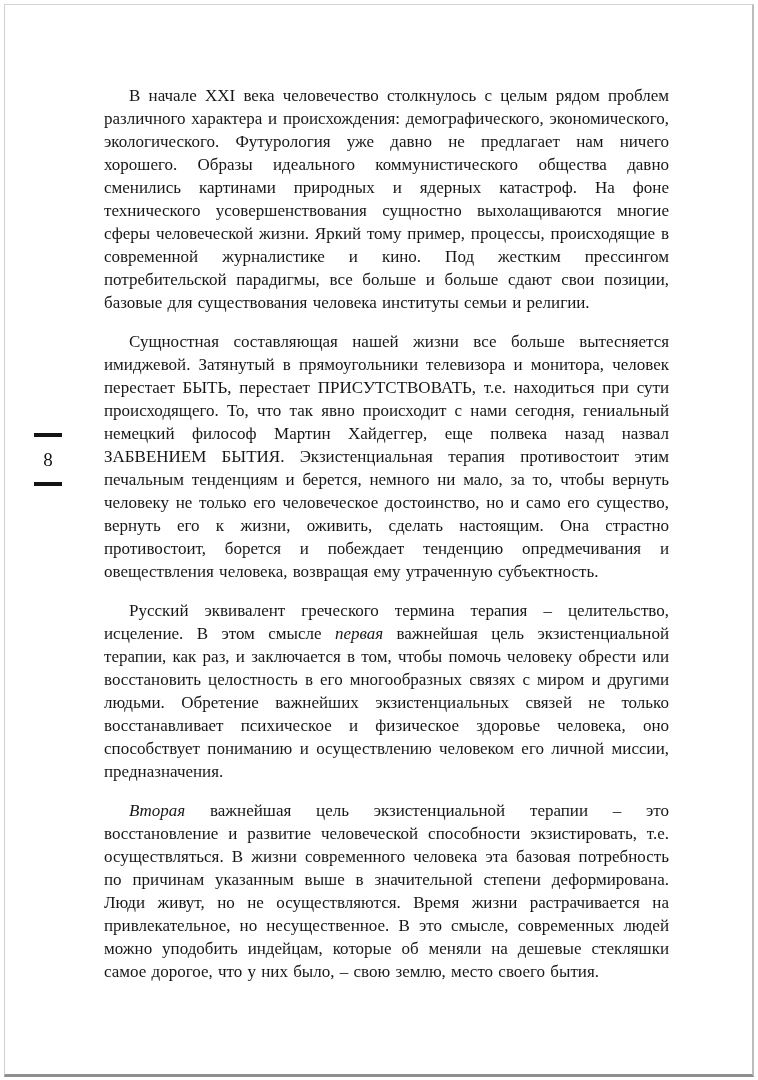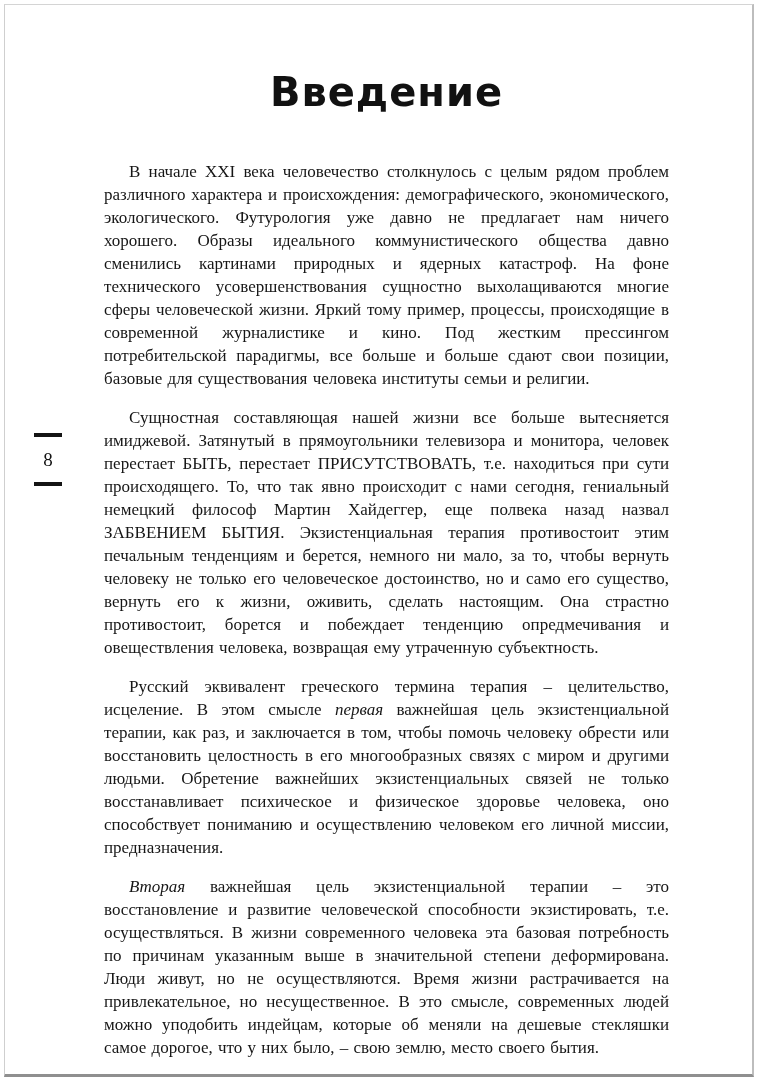--- a/index.html
+++ b/index.html
@@ -80,21 +80,20 @@
 <div class="page">
   <div class="page-frame"></div>
 
   <div class="page-marker">
     <div class="rule"></div>
     <div class="pnum">8</div>
     <div class="rule"></div>
   </div>
 
   <div class="content">
-    <h1 class="title">Введение</h1>
     <div class="body-text" id="paragraphs">
         <p><span>В начале XXI века человечество столкнулось с целым рядом проблем различного характера и происхождения: демографического, экономического, экологического. Футурология уже давно не предлагает нам ничего хорошего. Образы идеального коммунистического общества давно сменились картинами природных и ядерных катастроф. На фоне технического усовершенствования сущностно выхолащиваются многие сферы человеческой жизни. Яркий тому пример, процессы, происходящие в современной журналистике и кино. Под жестким прессингом потребительской парадигмы, все больше и больше сдают свои позиции, базовые для существования человека институты семьи и религии.</span></p>
         <p><span>Сущностная составляющая нашей жизни все больше вытесняется имиджевой. Затянутый в прямоугольники телевизора и монитора, человек перестает БЫТЬ, перестает ПРИСУТСТВОВАТЬ, т.е. находиться при сути происходящего. То, что так явно происходит с нами сегодня, гениальный немецкий философ Мартин Хайдеггер, еще полвека назад назвал ЗАБВЕНИЕМ БЫТИЯ. Экзистенциальная терапия противостоит этим печальным тенденциям и берется, немного ни мало, за то, чтобы вернуть человеку не только его человеческое достоинство, но и само его существо, вернуть его к жизни, оживить, сделать настоящим. Она страстно противостоит, борется и побеждает тенденцию опредмечивания и овеществления человека, возвращая ему утраченную субъектность.</span></p>
         <p><span>Русский эквивалент греческого термина терапия – целительство, исцеление. В этом смысле </span><span class="em">первая</span><span> важнейшая цель экзистенциальной терапии, как раз, и заключается в том, чтобы помочь человеку обрести или восстановить целостность в его многообразных связях с миром и другими людьми. Обретение важнейших экзистенциальных связей не только восстанавливает психическое и физическое здоровье человека, оно способствует пониманию и осуществлению человеком его личной миссии, предназначения.</span></p>
         <p><span class="em">Вторая</span><span> важнейшая цель экзистенциальной терапии – это восстановление и развитие человеческой способности экзистировать, т.е. осуществляться. В жизни современного человека эта базовая потребность по причинам указанным выше в значительной степени деформирована. Люди живут, но не осуществляются. Время жизни растрачивается на привлекательное, но несущественное. В это смысле, современных людей можно уподобить индейцам, которые об меняли на дешевые стекляшки самое дорогое, что у них было, – свою землю, место своего бытия.</span></p>
       </div>
   </div>
 </div>
 
 </body></html>

